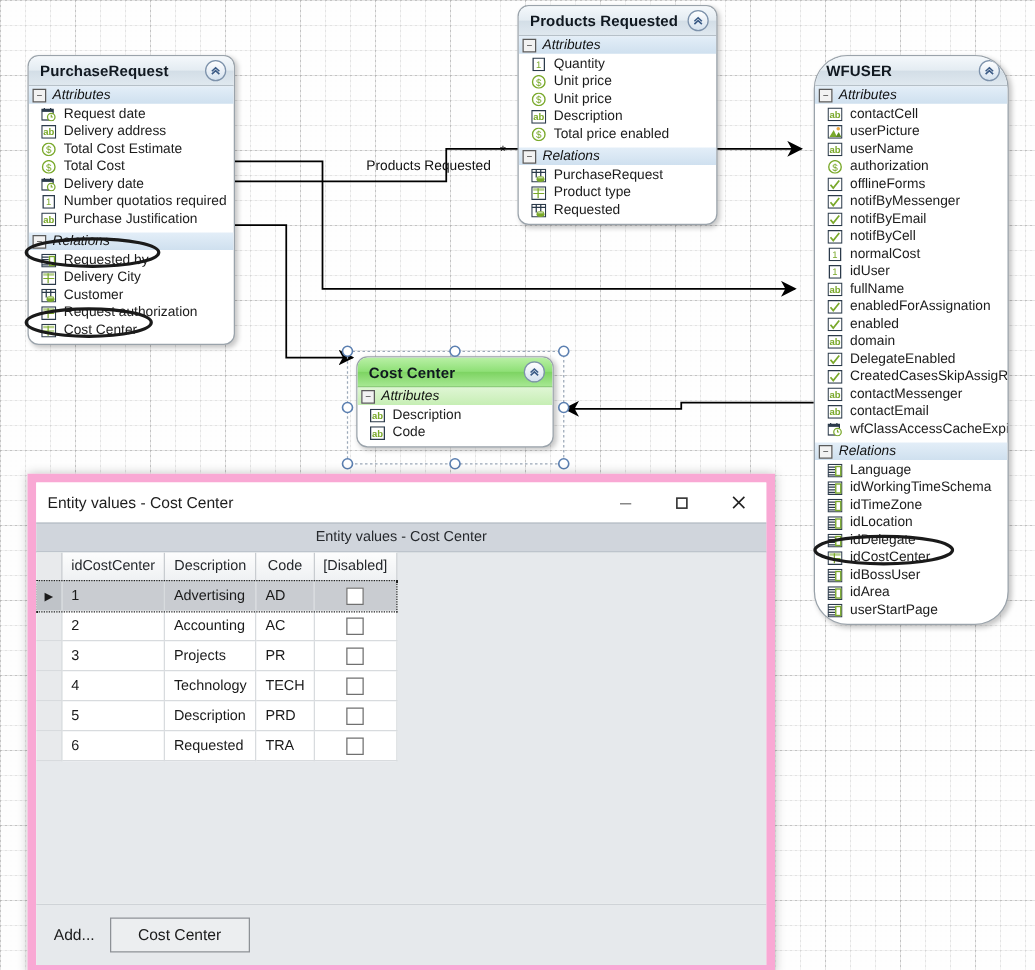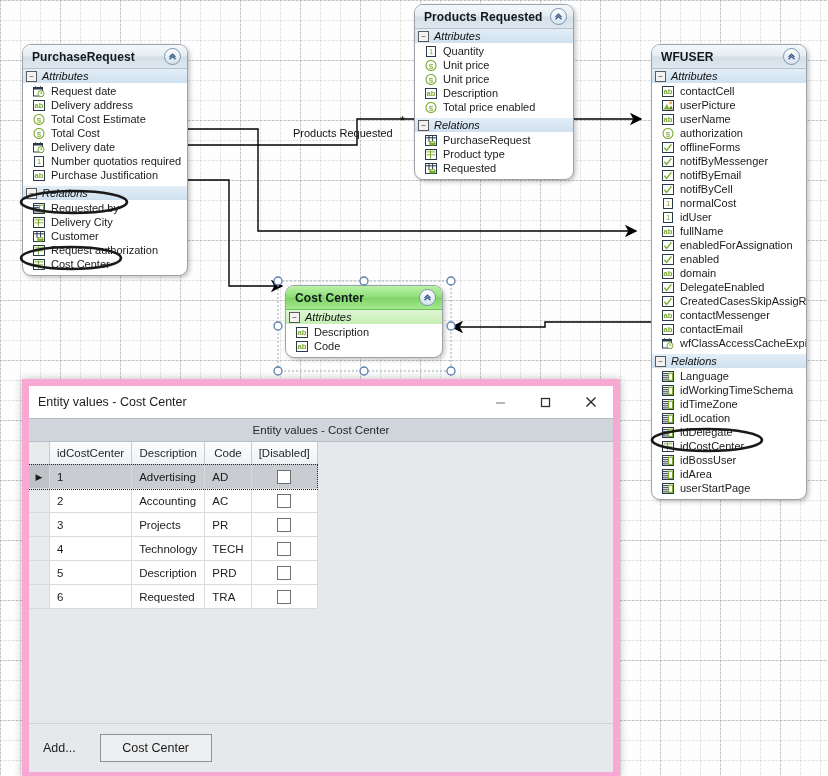--- a/index.html
+++ b/index.html
@@ -125,21 +125,21 @@
   table.grid tr.selected td{background:#c9ccd1;}
   table.grid tr.selected td.rowhdr{background:#bfc3c8;}
   table.grid tr.selected{outline:1px dotted #222;}
   td.chk{text-align:center;}
   .cbox{
     display:inline-block;width:12px;height:12px;border:1px solid #707070;background:#fff;
     vertical-align:middle;
   }
   .footer{
     height:48px;flex:none;background:#e6e9ec;border-top:1px solid #cfd3d7;
-    display:flex;align-items:center;gap:24px;padding-left:14px;
+    display:flex;align-items:center;gap:12px;padding-left:14px;
   }
   .footer .addlbl{font-size:12.5px;color:#1b1b1b;}
   .btn{
     min-width:86px;height:26px;padding:0 12px;
     border:1px solid #8d9196;background:#eceef0;color:#1b1b1b;font-size:12.5px;
     font-family:"Liberation Sans", sans-serif;
     display:flex;align-items:center;justify-content:center;
   }
 </style>
 </head>
@@ -409,21 +409,21 @@
         </div>
         <div class="row">
           <svg class="ic" viewBox="0 0 12 11">
             <rect x="0.5" y="0.5" width="11" height="10" fill="#fff" stroke="#2b3a4a"></rect>
                 <text x="6" y="8.4" font-size="7.6" font-family="Liberation Sans" font-weight="bold" fill="#7aa92b" text-anchor="middle">ab</text>
           </svg>
           <span class="nm">Code</span>
         </div>
       </div>
     </div>
-    <div class="entity" style="left: 651px; top: 44px; width: 154px;">
+    <div class="entity" style="left: 651px; top: 44px; width: 154px; border-radius: 27px;">
       <div class="hdr">
       <span>WFUSER</span>
       <span class="collapse-btn">
         <svg width="9" height="9" viewBox="0 0 9 9">
             <path d="M1.5,5 L4.5,2.2 L7.5,5" fill="none" stroke="#3b5b86" stroke-width="1.3"></path>
             <path d="M1.5,7.3 L4.5,4.5 L7.5,7.3" fill="none" stroke="#3b5b86" stroke-width="1.3"></path>
           </svg>
       </span>
     </div>
       <div class="section">

